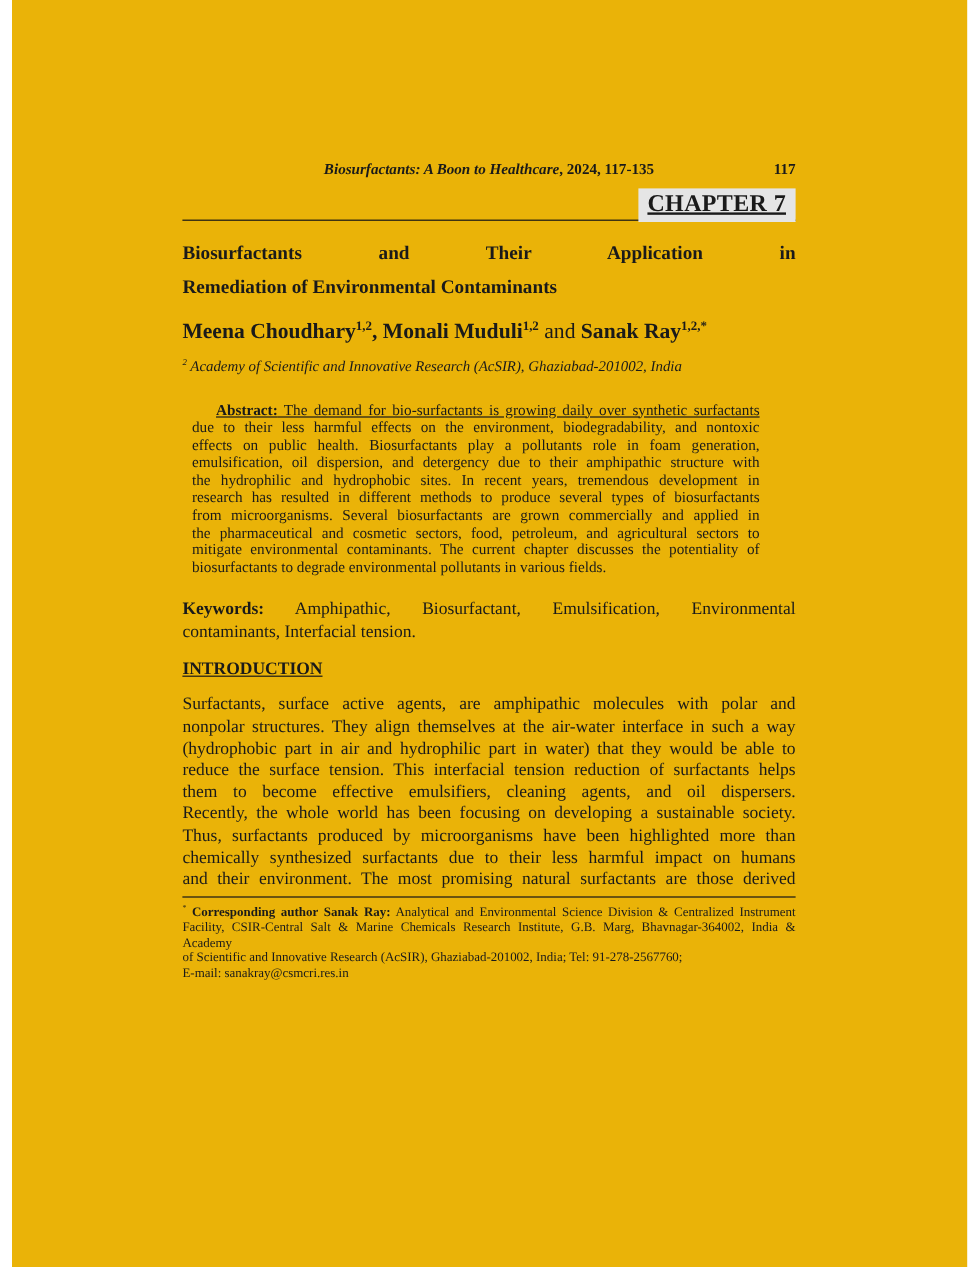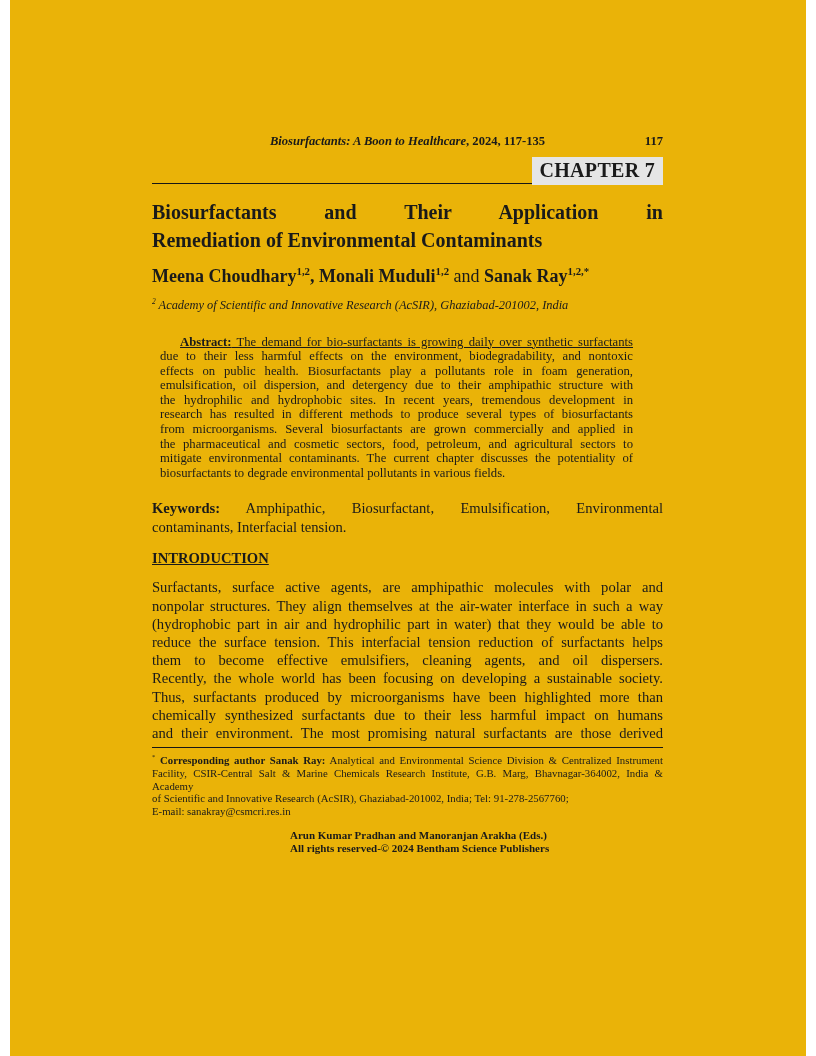--- a/index.html
+++ b/index.html
@@ -22,28 +22,29 @@
   .header .ital { font-style: italic; }
   
   .chapter-row { text-align: right; margin-top: 8px; }
   .chapter-box {
     display: inline-block;
     background: #e5e5e5;
     font-size: 20px;
     font-weight: bold;
     padding: 2px 8px 3px 8px;
     letter-spacing: 0.3px;
+    text-decoration: underline;
   }
   .rule-top { border-bottom: 1.7px solid #161616; margin-top: -2px; }
   .foot-rule { border-bottom: 1px solid #161616; margin-top: 5px; }
   
   .tline { text-align: justify; text-align-last: justify; }
   .flat .tline, .tline.flat { text-align-last: left; }
   
-  .title-block { margin-top: 14px; font-size: 20px; font-weight: bold; line-height: 28px; }
+  .title-block { margin-top: 14px; font-size: 16px; font-weight: bold; line-height: 28px; }
   
   .authors { margin-top: 12px; font-size: 18px; }
   .authors .nm { font-weight: bold; }
   sup { font-size: 0.6em; vertical-align: super; line-height: 0; }
   
   .affils { margin-top: 10px; font-size: 12.4px; font-style: italic; line-height: 17.5px; }
   .affil2 { margin-top: 3px; }
   
   .abstract { margin-top: 20px; margin-left: 8px; margin-right: 30px; font-size: 12.7px; line-height: 14.6px; }
   .abstract .first { padding-left: 20px; text-decoration: underline; }
@@ -126,18 +127,14 @@
     <div class="tline"><sup>*</sup><span class="b"> Corresponding author Sanak Ray:</span><span> Analytical and Environmental Science Division &amp; Centralized Instrument</span></div>
     <div>
         <div class="tline">Facility, CSIR-Central Salt &amp; Marine Chemicals Research Institute, G.B. Marg, Bhavnagar-364002, India &amp; Academy</div>
       </div>
     <div class="flat">
         <div class="tline">of Scientific and Innovative Research (AcSIR), Ghaziabad-201002, India; Tel: 91-278-2567760;</div>
         <div class="tline">E-mail: sanakray@csmcri.res.in</div>
       </div>
   </div>
 
-  <div class="footer">
-    <div>Arun Kumar Pradhan and Manoranjan Arakha (Eds.)</div>
-    <div>All rights reserved-© 2024 Bentham Science Publishers</div>
-  </div>
 
 </div>
 
 </body></html>

